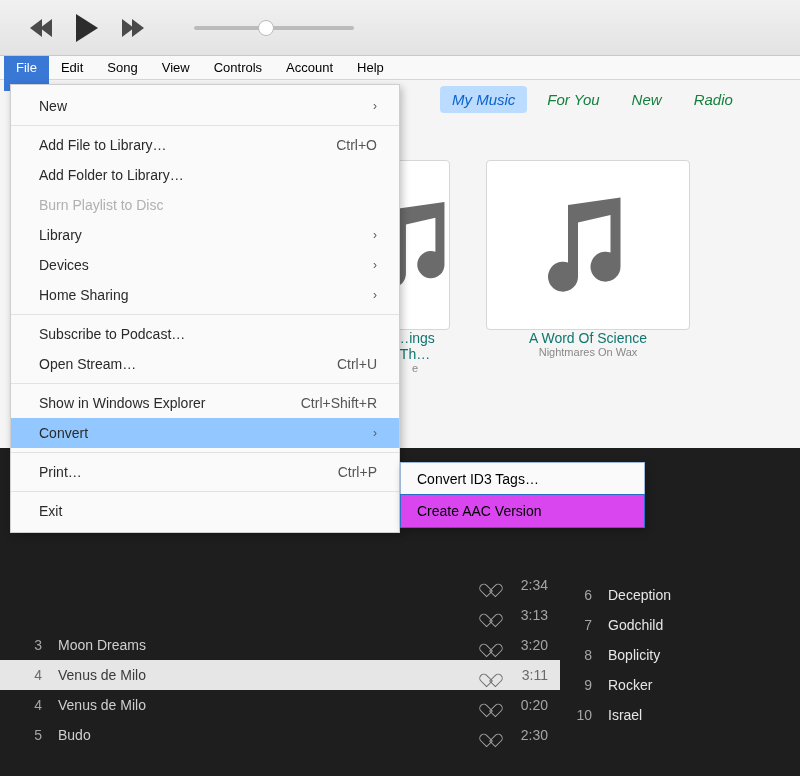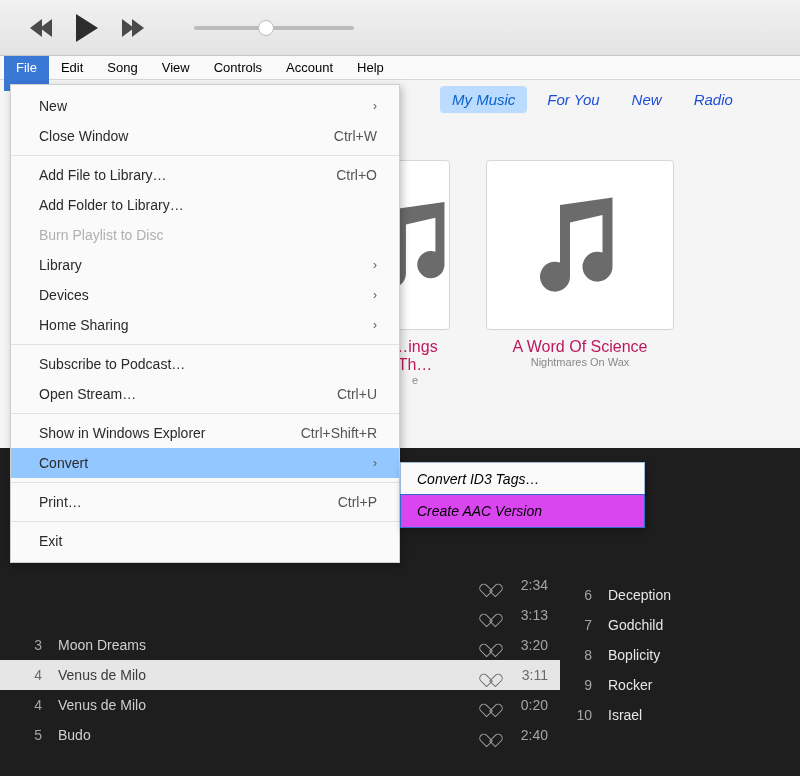--- a/index.html
+++ b/index.html
@@ -46,32 +46,32 @@
     display:flex; align-items:center; font-size:13px;
     padding-left:4px;
   }
   .menu-item { padding:16px 12px; cursor:pointer; }
   .menu-item.active { background:#3a78d6; color:#fff; }
 
   
   .nav-tabs {
     position:absolute; top:86px; left:440px; display:flex; gap:8px; font-size:15px;font-style:italic;
   }
-  .nav-tab { padding:5px 12px; border-radius:4px; cursor:pointer; color:#1d4ed8; }
+  .nav-tab { padding:5px 12px; border-radius:4px; cursor:pointer; color:#15803d; }
   .nav-tab.active { background:#bcdcff; color:#0a62c9; }
 
   
   .albums { position:absolute; top:160px; left:380px; display:flex; gap:36px; }
-  .album { width:188px; text-align:center; }
+  .album { width:204px; text-align:center; }
   .album-art {
     height:170px;background:#fff;border:1px solid #d6d6d6;border-radius:4px;
     display:flex;align-items:center;justify-content:center;
   }
   .album-art svg { width:80px;height:100px; fill:#6b6b6b; }
-  .album-title { margin-top:8px; font-size:16px; color:#be185d; }
+  .album-title { font-size:14px; color:#0f766e; }
   .album-artist { font-size:11px; color:#888; }
   .album.cut { width:70px; overflow:hidden; }
   .album.cut .album-art { width:70px; }
 
   
   .dark-area {
     position:absolute; left:0; right:0; top:448px; bottom:0; background:#1e1e1e; color:#cfcfcf;
     font-size:14px;
   }
   .track-cols { display:flex; height:100%; }
@@ -103,21 +103,20 @@
   .fm-row.disabled { color:#b0b0b0; cursor:default; }
   .fm-row .chev { color:#5a5a5a; font-size:12px; }
   .fm-row.hover { background:#93c7ff; }
   .fm-sep { height:1px; background:#e2e2e2; margin:4px 0; }
 
   
   .sub-menu{
     position:absolute; left:400px; top:462px; width:245px;
     background:#fafafa; border:1px solid #9fb7d6; box-shadow:2px 3px 8px rgba(0,0,0,.25);
     font-size:14px;
-    font-style:italic;
   }
   .sm-row{ padding:8px 16px; cursor:pointer; }
   .sm-row.hover{ background:#d946ef; border:1px solid #2a6fc5; margin:-1px; }
 
   .heart-outline{
     display:inline-block;width:14px;height:12px;position:relative;
   }
   .heart-outline::before,.heart-outline::after{
     content:"";position:absolute;top:0;width:7px;height:11px;border:1px solid currentColor;
     border-radius:7px 7px 0 0;background:transparent;
@@ -217,21 +216,21 @@
         <div class="track-row">
           <span class="idx">4</span>
           <span class="title">Venus de Milo</span>
           <span class="heart"><span class="heart-outline"></span></span>
           <span class="dur">0:20</span>
         </div>
         <div class="track-row">
           <span class="idx">5</span>
           <span class="title">Budo</span>
           <span class="heart"><span class="heart-outline"></span></span>
-          <span class="dur">2:40</span>
+          <span class="dur">2:30</span>
         </div>
       </div>
     <div class="col-right" id="tracksRight">
         <div style="height: 122px;"></div>
         <div class="r-row">
           <span class="idx">6</span>
           <span class="title">Deception</span>
         </div>
         <div class="r-row">
           <span class="idx">7</span>
@@ -251,24 +250,20 @@
         </div>
       </div>
   </div>
 </div>
 
 <div class="file-menu" id="fileMenu">
     <div class="fm-row">
       <span>New</span>
       <span class="chev">›</span>
     </div>
-    <div class="fm-row">
-      <span>Close Window</span>
-      <span style="color: rgb(85, 85, 85);">Ctrl+W</span>
-    </div>
     <div class="fm-sep"></div>
     <div class="fm-row">
       <span>Add File to Library…</span>
       <span style="color: rgb(85, 85, 85);">Ctrl+O</span>
     </div>
     <div class="fm-row">
       <span>Add Folder to Library…</span>
     </div>
     <div class="fm-row disabled">
       <span>Burn Playlist to Disc</span>

